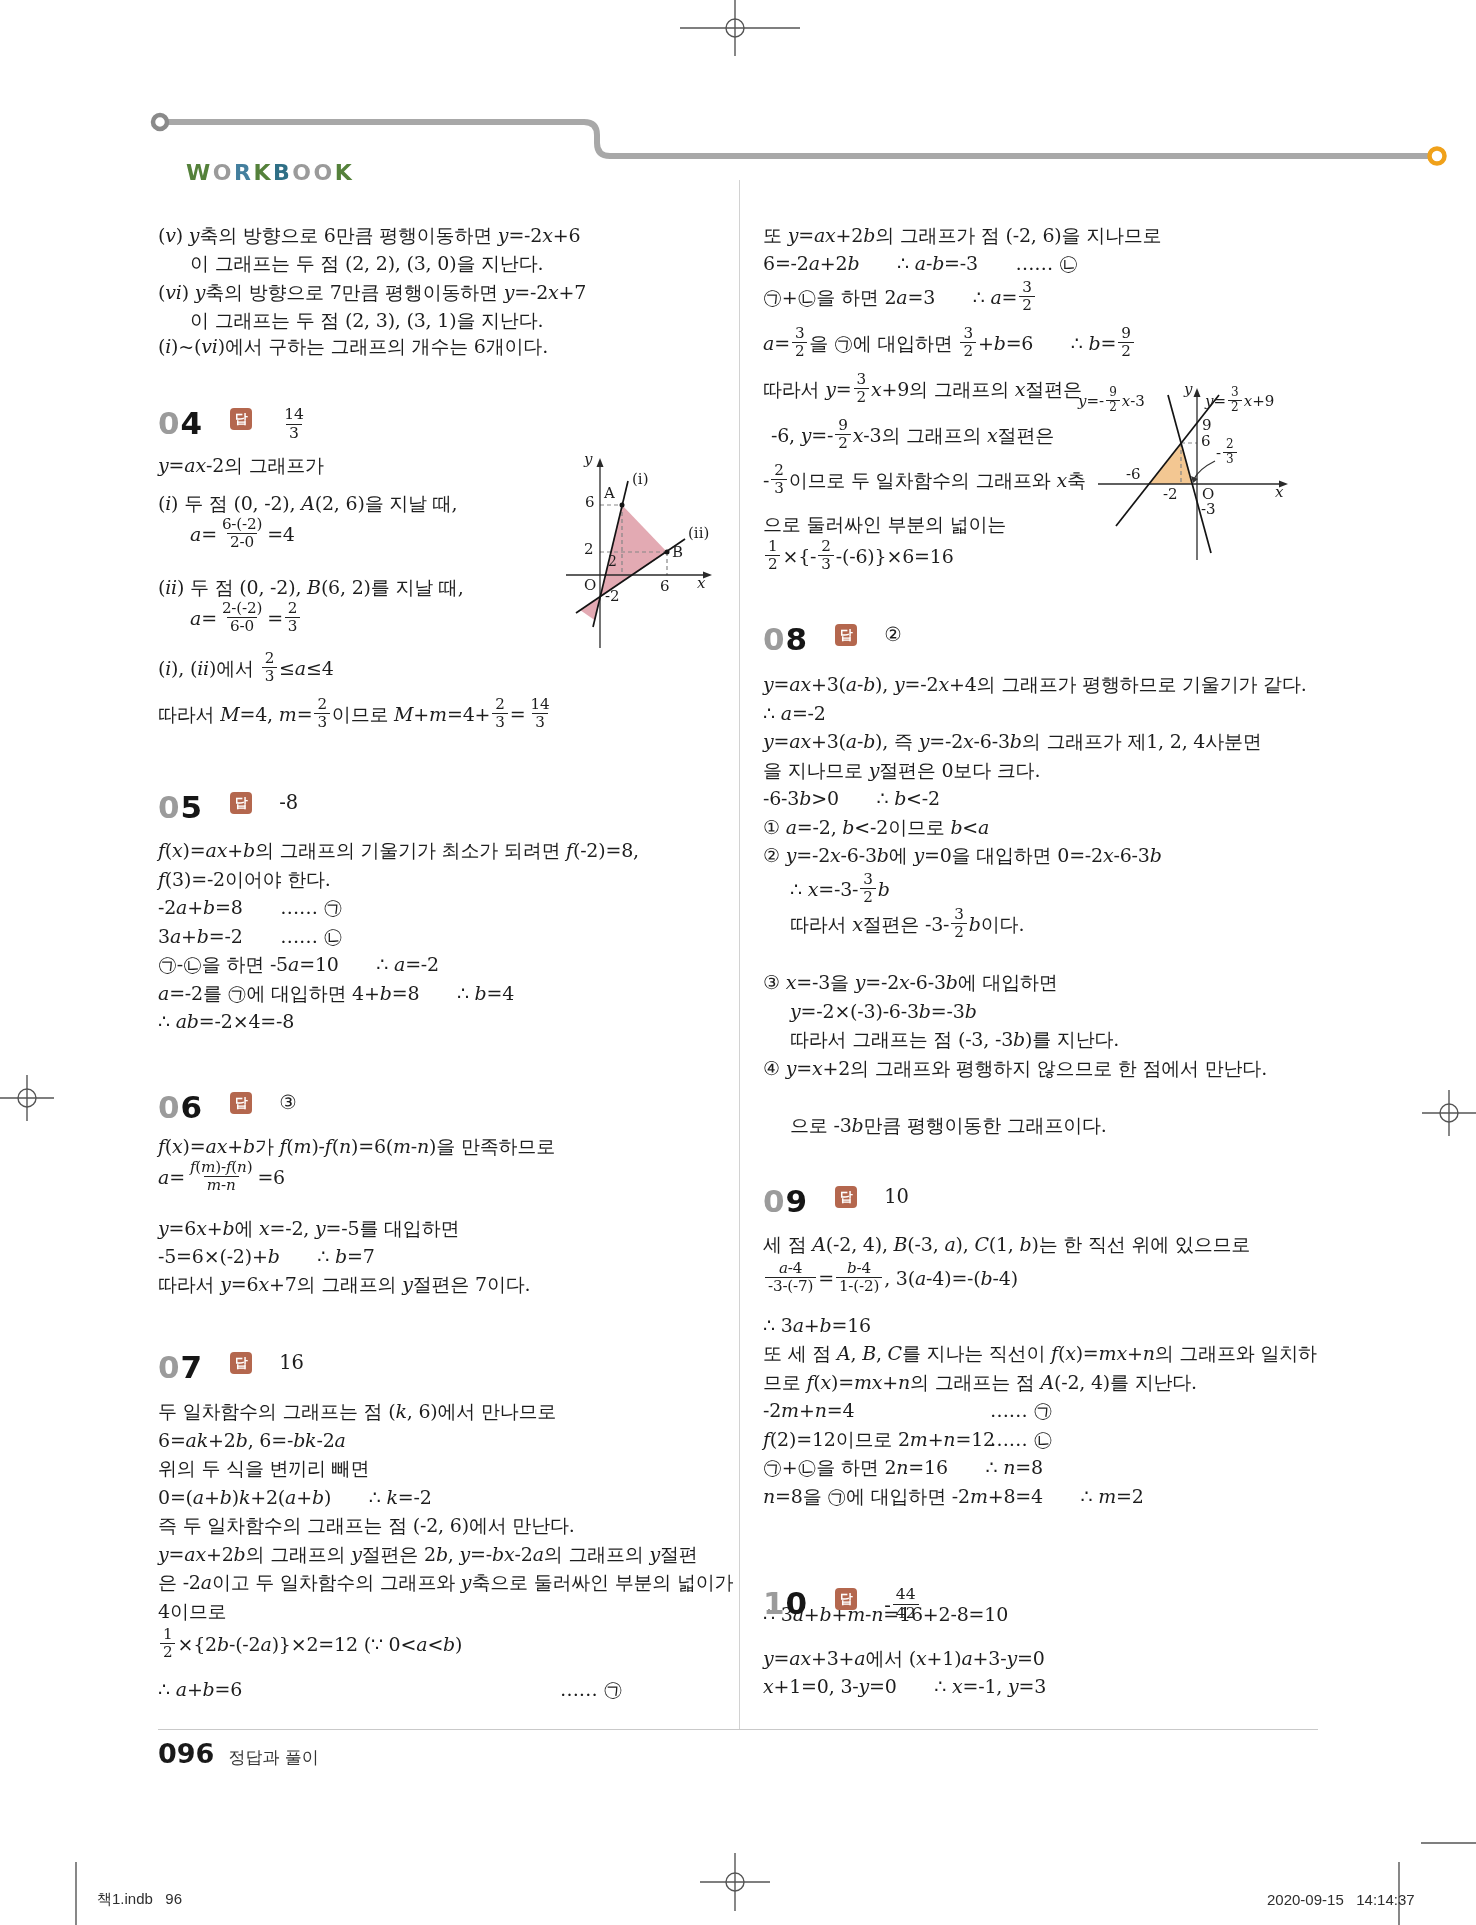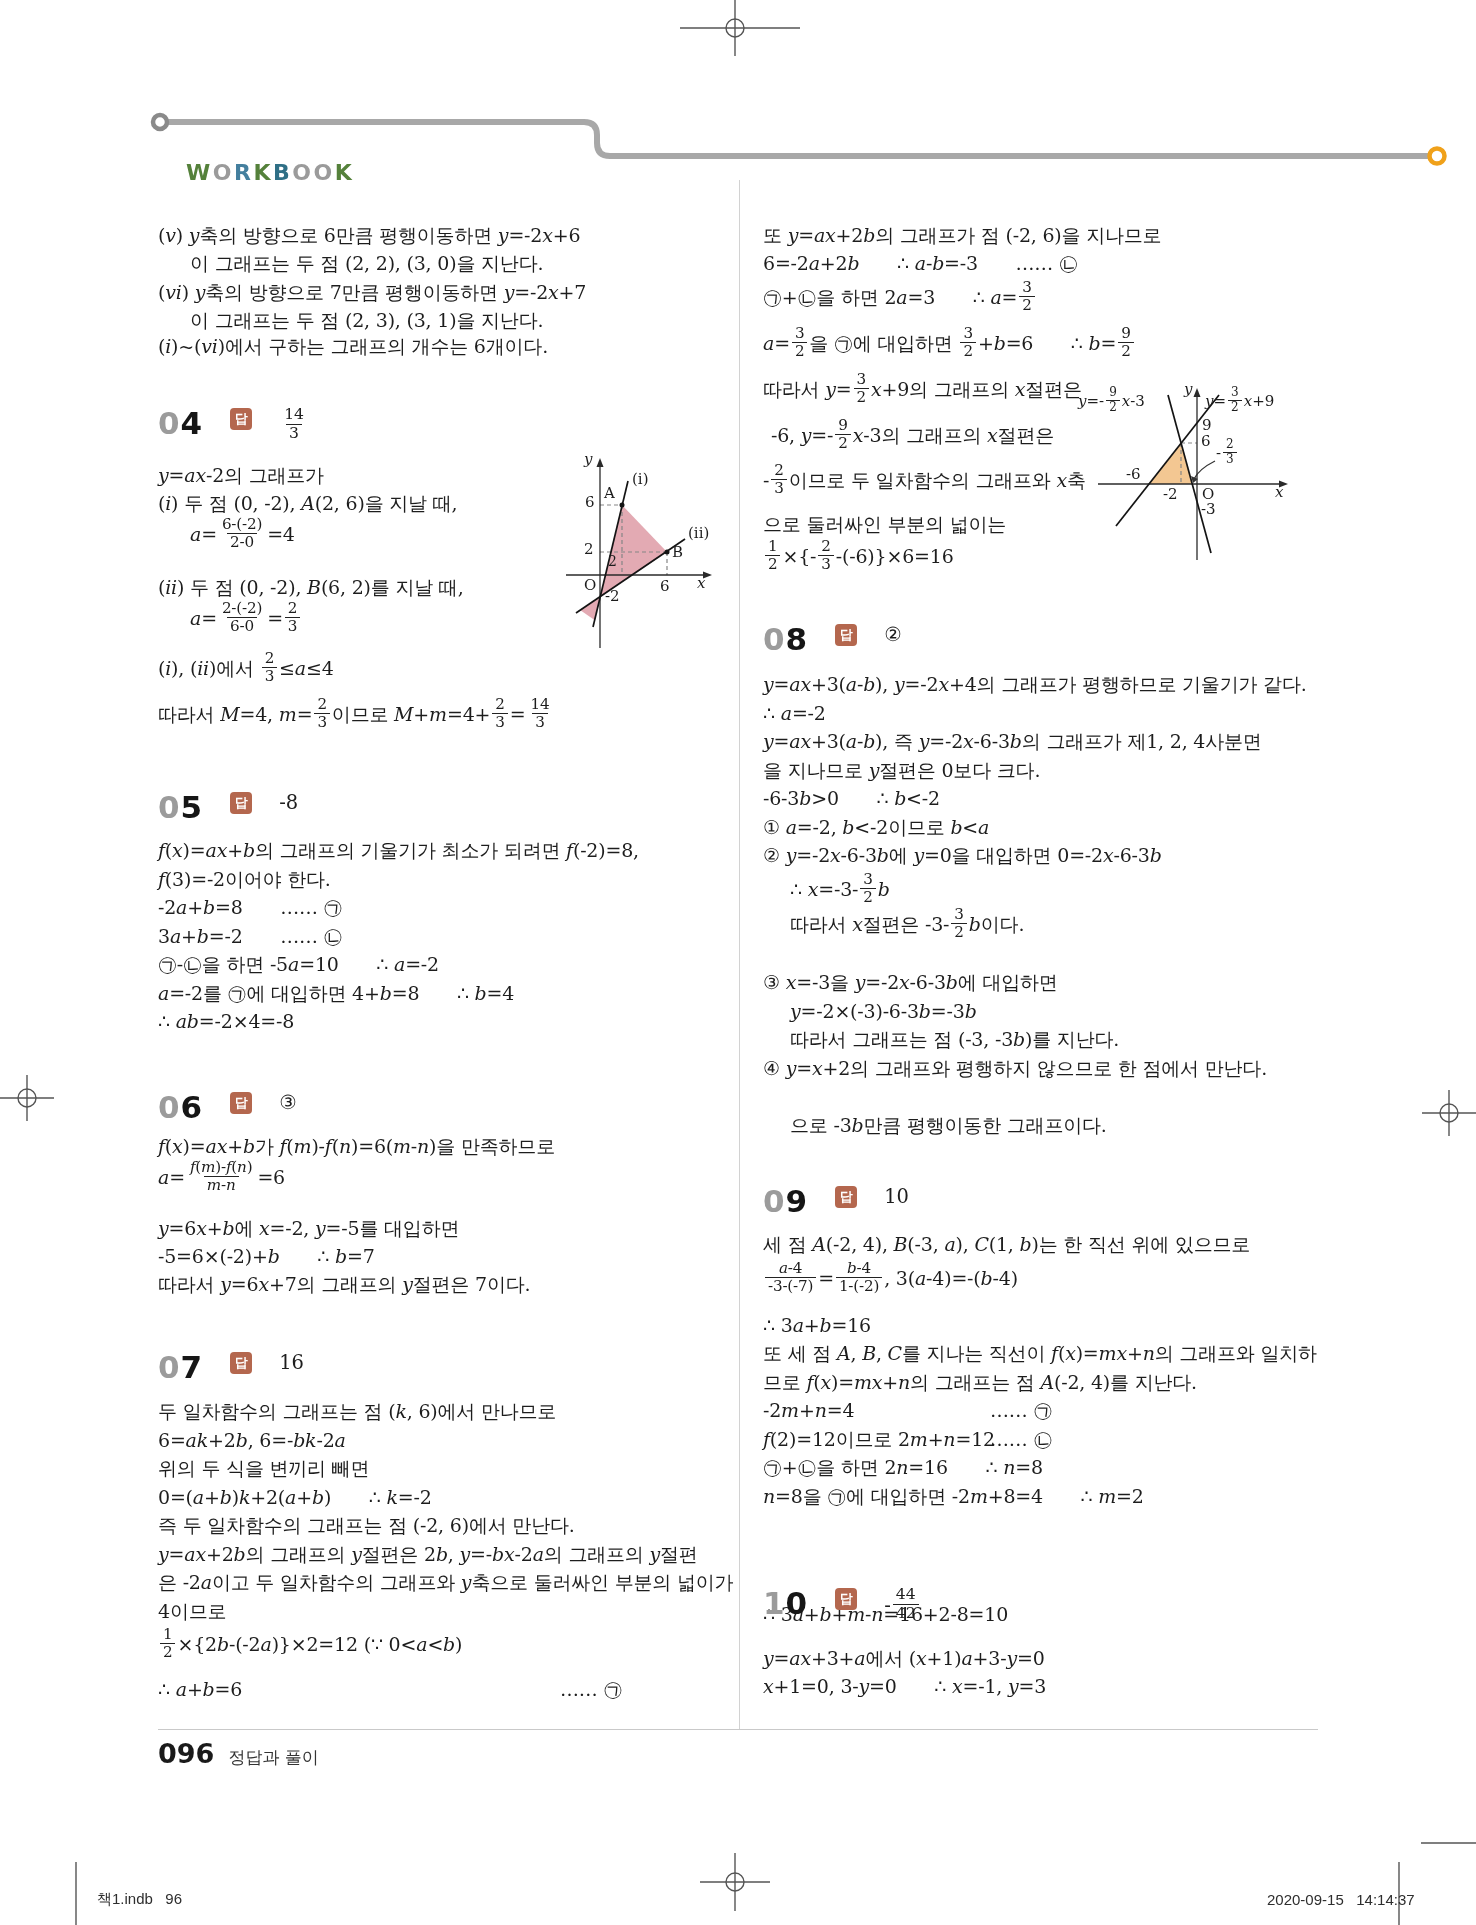--- a/index.html
+++ b/index.html
@@ -140,21 +140,21 @@
   </svg>
 
   <div class="stamp" id="stamp-file" style="left:97px;top:1890px">책1.indb   96</div>
   <div class="stamp" id="stamp-time" style="left:1267px;top:1891px">2020-09-15   14:14:37</div>
 
 <div class="ln" style="left: 158px; top: 222px;">(<i>v</i>) <i>y</i>축의 방향으로 6만큼 평행이동하면 <i>y</i>=-2<i>x</i>+6</div>
     <div class="ln" style="left: 190px; top: 250px;">이 그래프는 두 점 (2, 2), (3, 0)을 지난다.</div>
     <div class="ln" style="left: 158px; top: 279px;">(<i>vi</i>) <i>y</i>축의 방향으로 7만큼 평행이동하면 <i>y</i>=-2<i>x</i>+7</div>
     <div class="ln" style="left: 190px; top: 307px;">이 그래프는 두 점 (2, 3), (3, 1)을 지난다.</div>
     <div class="ln" style="left: 158px; top: 333px;">(<i>i</i>)~(<i>vi</i>)에서 구하는 그래프의 개수는 6개이다.</div>
-    <div class="ln" style="left: 158px; top: 462px;"><i>y</i>=<i>ax</i>-2의 그래프가</div>
+    <div class="ln" style="left: 158px; top: 452px;"><i>y</i>=<i>ax</i>-2의 그래프가</div>
     <div class="ln" style="left: 158px; top: 490px;">(<i>i</i>) 두 점 (0, -2), <i>A</i>(2, 6)을 지날 때,</div>
     <div class="ln" style="left: 190px; top: 518px;"><i>a</i>=<span class="fr">
         <span class="num">6-(-2)</span>
         <span class="den">2-0</span>
       </span>=4</div>
     <div class="ln" style="left: 158px; top: 574px;">(<i>ii</i>) 두 점 (0, -2), <i>B</i>(6, 2)를 지날 때,</div>
     <div class="ln" style="left: 190px; top: 602px;"><i>a</i>=<span class="fr">
         <span class="num">2-(-2)</span>
         <span class="den">6-0</span>
       </span>=<span class="fr">

